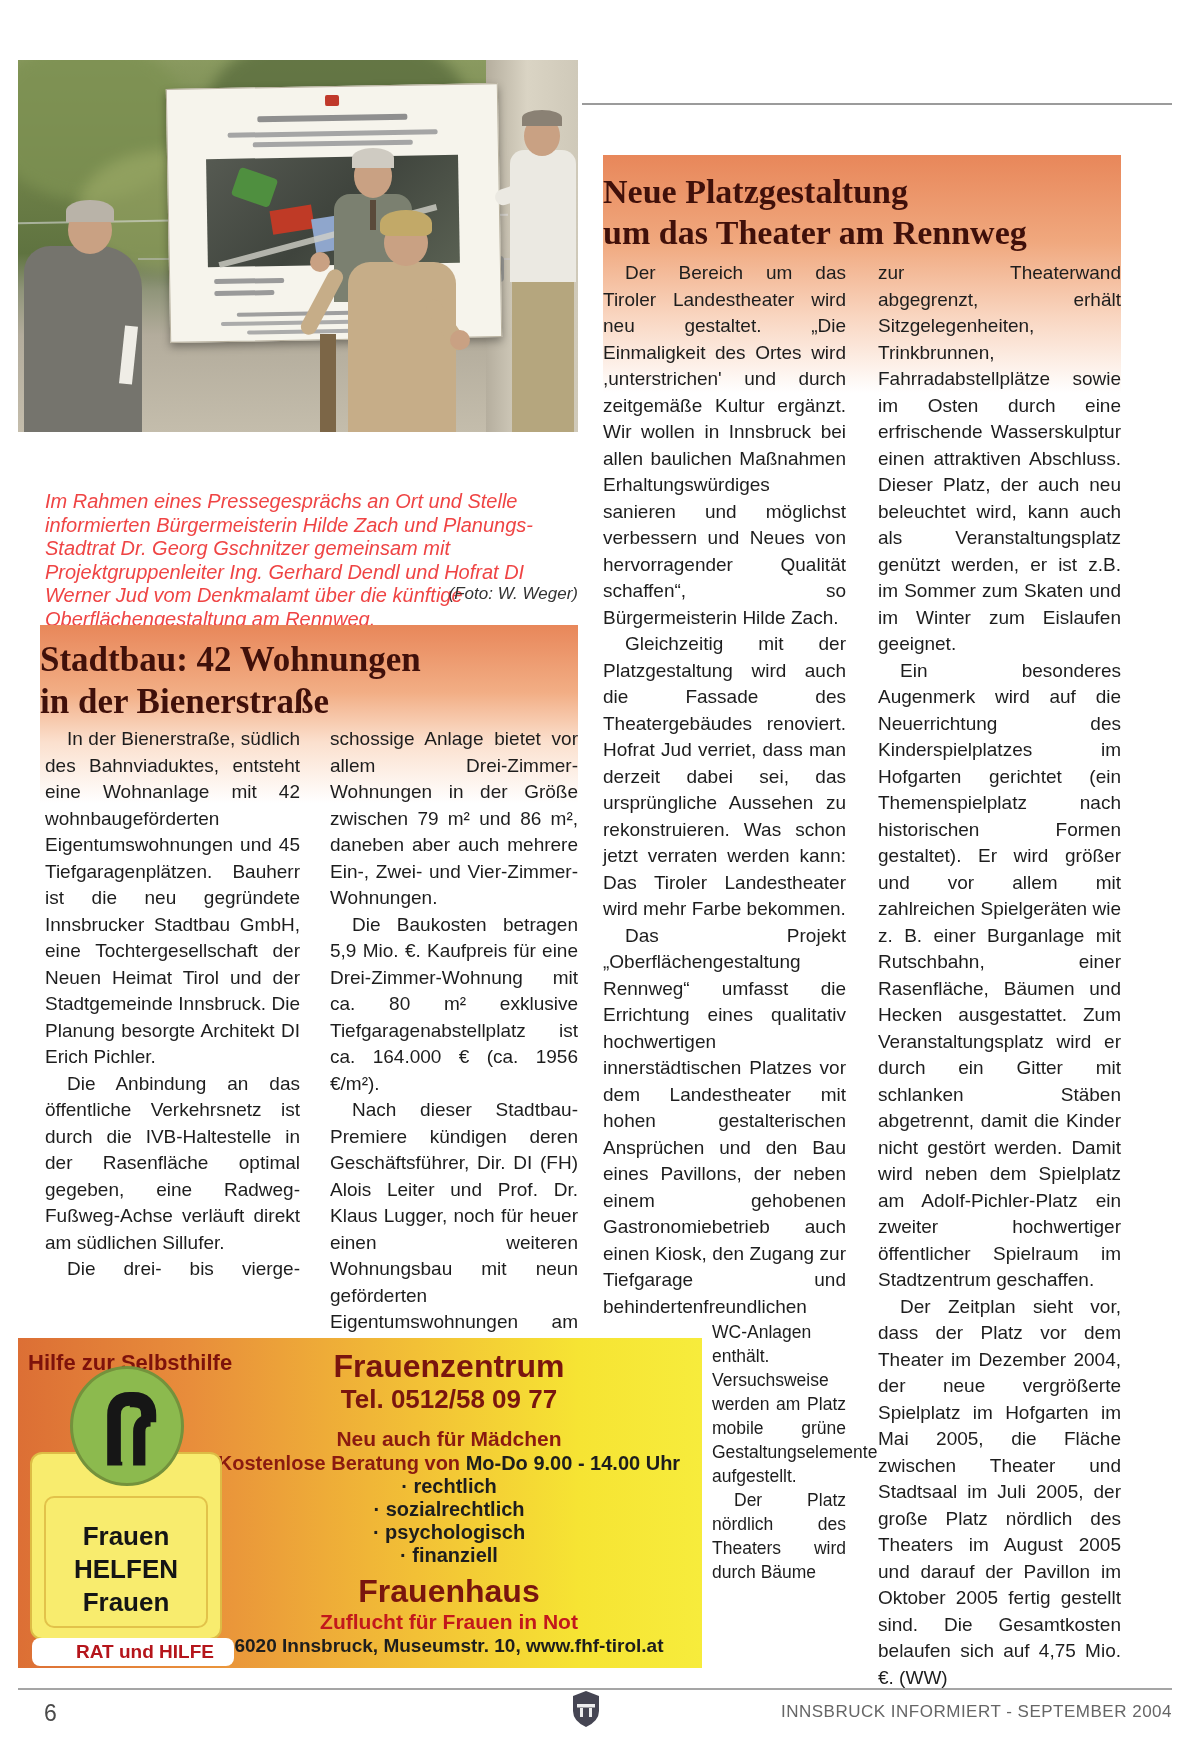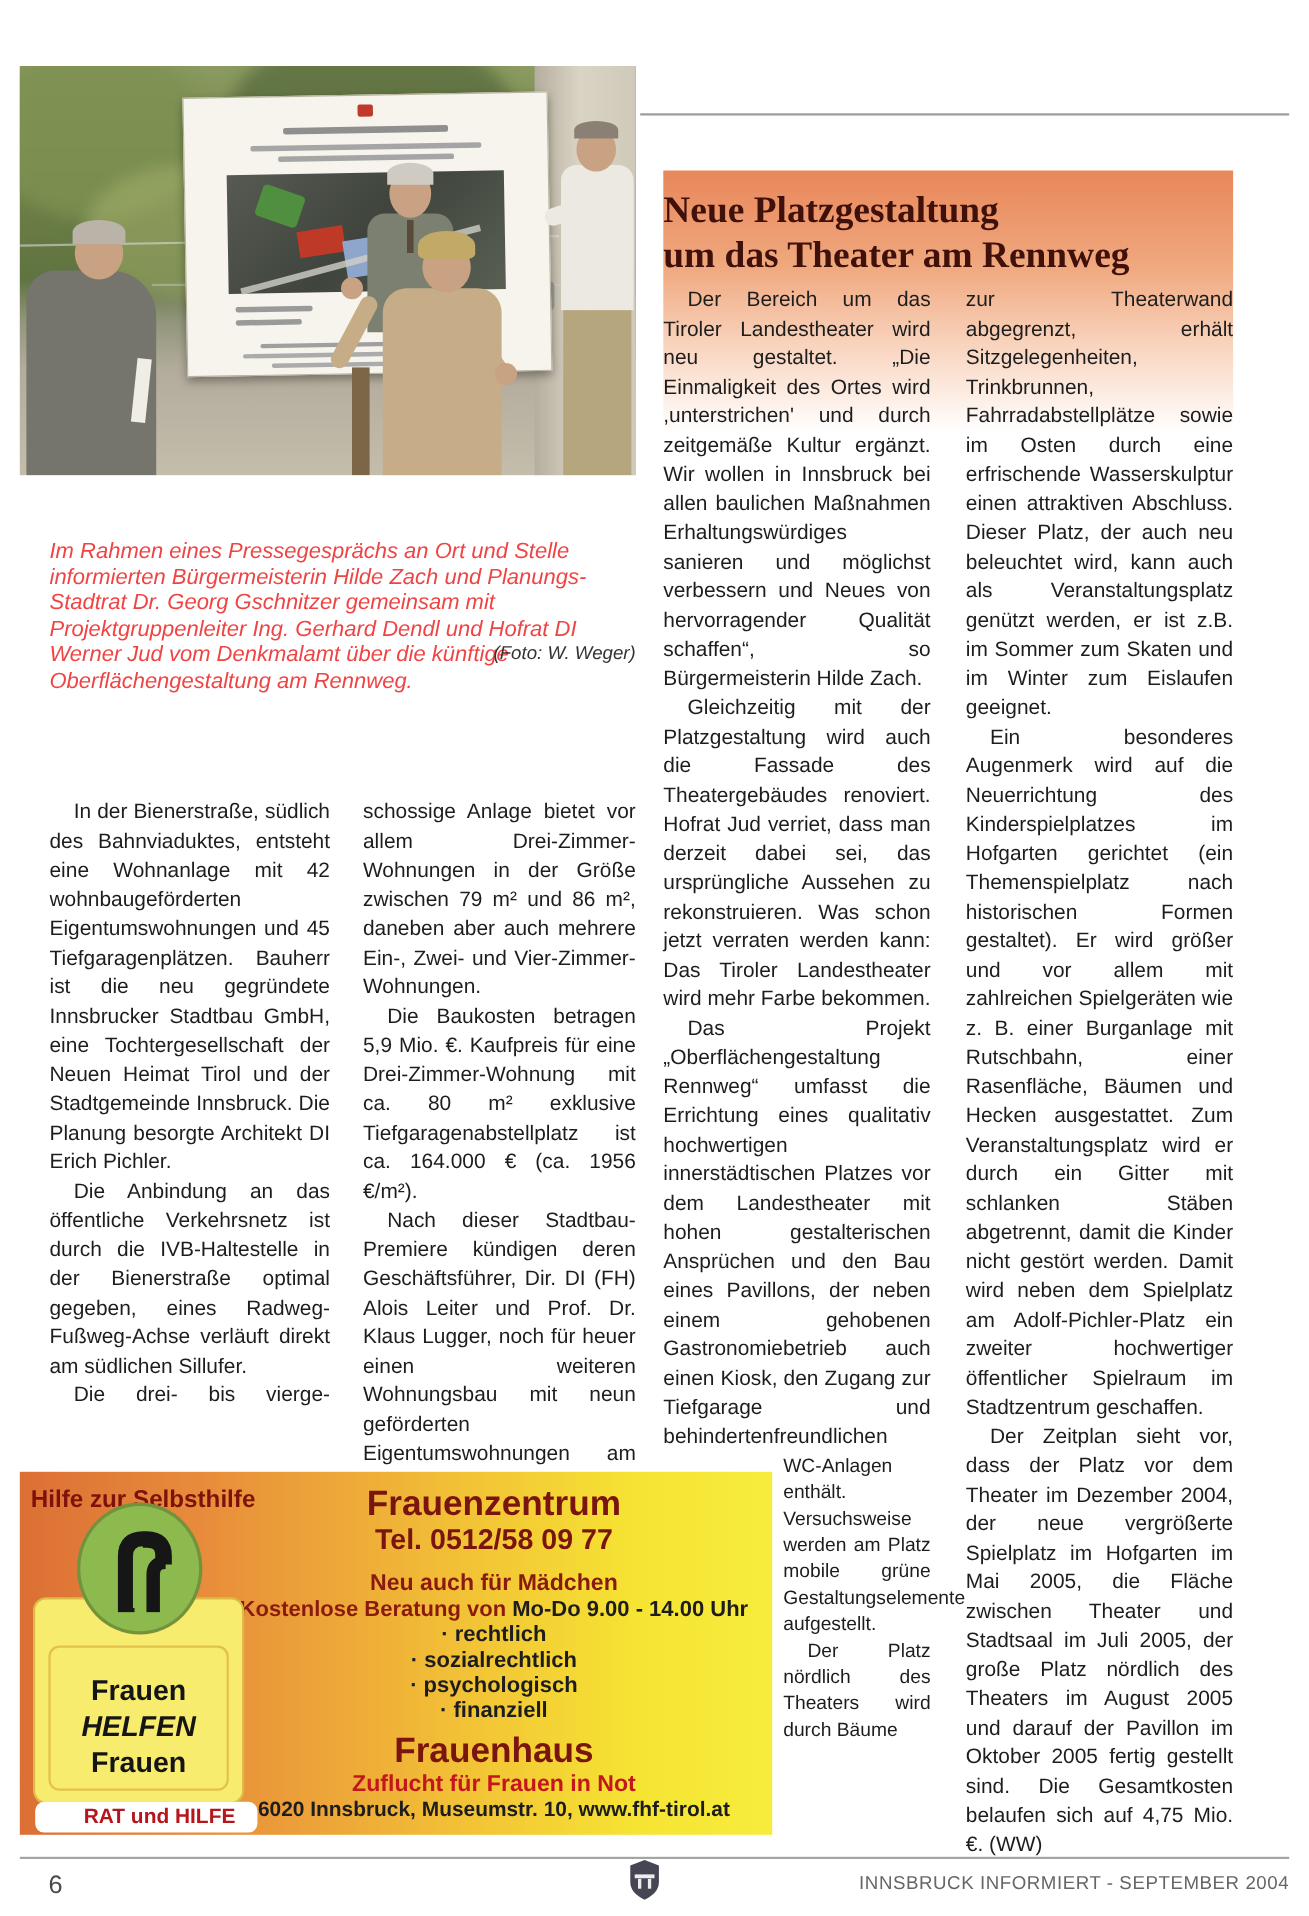--- a/index.html
+++ b/index.html
@@ -108,21 +108,21 @@
   .ad{left:18px;top:1338px;width:684px;height:330px;
     background:linear-gradient(90deg,#DC6F35 0%,#E88D3B 25%,#F2C036 58%,#F6E433 82%,#F7EC3C 100%);}
   .ad-header{position:absolute;left:10px;top:12px;font-size:22px;font-weight:bold;color:#7e120b;}
   .ad-ellipse{position:absolute;left:52px;top:28px;width:108px;height:114px;background:#8CBA4E;
     border:3px solid #74923C;border-radius:50%;display:flex;align-items:center;justify-content:center;z-index:3;}
   .ybox{position:absolute;left:12px;top:114px;width:188px;height:184px;background:#F8EC6E;
     border:2px solid #DDBC45;border-radius:12px;z-index:2;}
   .ybox-inner{position:absolute;left:12px;right:12px;top:42px;bottom:10px;border:2px solid #E2C24A;border-radius:10px;}
   .ybox-text{position:absolute;left:0;right:0;top:66px;text-align:center;color:#151515;
     font-size:26px;font-weight:bold;line-height:33px;}
-  .ybox-text .it{font-style:italic;display:block;}
+  .ybox-text .it{display:block;}
   .ybox-text span{display:block;}
   .badge{position:absolute;left:14px;top:300px;width:178px;height:28px;background:#fff;border-radius:8px;
     display:flex;align-items:center;justify-content:center;font-size:19px;font-weight:bold;color:#b5151b;z-index:4;padding-left:24px;}
   .ad-right{position:absolute;left:196px;top:10px;width:470px;text-align:center;}
   .ad-title{font-size:32px;font-weight:bold;color:#79150e;line-height:36px;}
   .ad-phone{font-size:26px;font-weight:bold;color:#79150e;line-height:30px;}
   .ad-sub1{margin-top:12px;font-size:21px;font-weight:bold;color:#8a1a10;line-height:25px;}
   .ad-sub2{font-size:20px;font-weight:bold;line-height:24px;}
   .ad-sub2 .red{color:#8a1a10;}
   .ad-sub2 .blk{color:#1d1d1d;}
@@ -187,24 +187,28 @@
     <div class="head p4-head"></div>
     <div class="hair p4-hair"></div>
     <div class="person p4-pants abs"></div>
   </div>
 
   <div class="abs caption">Im Rahmen eines Pressegesprächs an Ort und Stelle informierten Bürgermeisterin Hilde Zach und Planungs-Stadtrat Dr. Georg Gschnitzer gemeinsam mit Projektgruppenleiter Ing. Gerhard Dendl und Hofrat DI Werner Jud vom Denkmalamt über die künftige Oberflächengestaltung am Rennweg.</div>
   <div class="abs credit">(Foto: W. Weger)</div>
 
   <div class="abs rule-top"></div>
 
+  <div class="abs hbox hb-left">
+    <span class="l1">Stadtbau: 42 Wohnungen</span>
+    <span class="l2">in der Bienerstraße</span>
+  </div>
   <div class="abs cols cols-left body-text">
     <div class="c1">
       <p class="para">In der Bienerstraße, südlich des Bahnviaduktes, entsteht eine Wohnanlage mit 42 wohnbaugeförderten Eigentumswohnungen und 45 Tiefgaragenplätzen. Bauherr ist die neu gegründete Innsbrucker Stadtbau GmbH, eine Tochtergesellschaft der Neuen Heimat Tirol und der Stadtgemeinde Innsbruck. Die Planung besorgte Architekt DI Erich Pichler.</p>
-      <p class="para">Die Anbindung an das öffentliche Verkehrsnetz ist durch die IVB-Haltestelle in der Bienerstraße optimal gegeben, eines Radweg-Fußweg-Achse verläuft direkt am südlichen Sillufer.</p>
+      <p class="para">Die Anbindung an das öffentliche Verkehrsnetz ist durch die IVB-Haltestelle in der Rasenfläche optimal gegeben, eine Radweg-Fußweg-Achse verläuft direkt am südlichen Sillufer.</p>
       <p class="para stretch">Die drei- bis vierge-</p>
     </div>
     <div class="c2">
       <p class="noindent">schossige Anlage bietet vor allem Drei-Zimmer-Wohnungen in der Größe zwischen 79 m² und 86 m², daneben aber auch mehrere Ein-, Zwei- und Vier-Zimmer-Wohnungen.</p>
       <p class="para">Die Baukosten betragen 5,9 Mio. €. Kaufpreis für eine Drei-Zimmer-Wohnung mit ca. 80 m² exklusive Tiefgaragenabstellplatz ist ca. 164.000 € (ca. 1956 €/m²).</p>
       <p class="para">Nach dieser Stadtbau-Premiere kündigen deren Geschäftsführer, Dir. DI (FH) Alois Leiter und Prof. Dr. Klaus Lugger, noch für heuer einen weiteren Wohnungsbau mit neun geförderten Eigentumswohnungen am Innsbrucker Fuchsrain an.</p>
     </div>
   </div>
 
   <div class="abs hbox hb-right">

